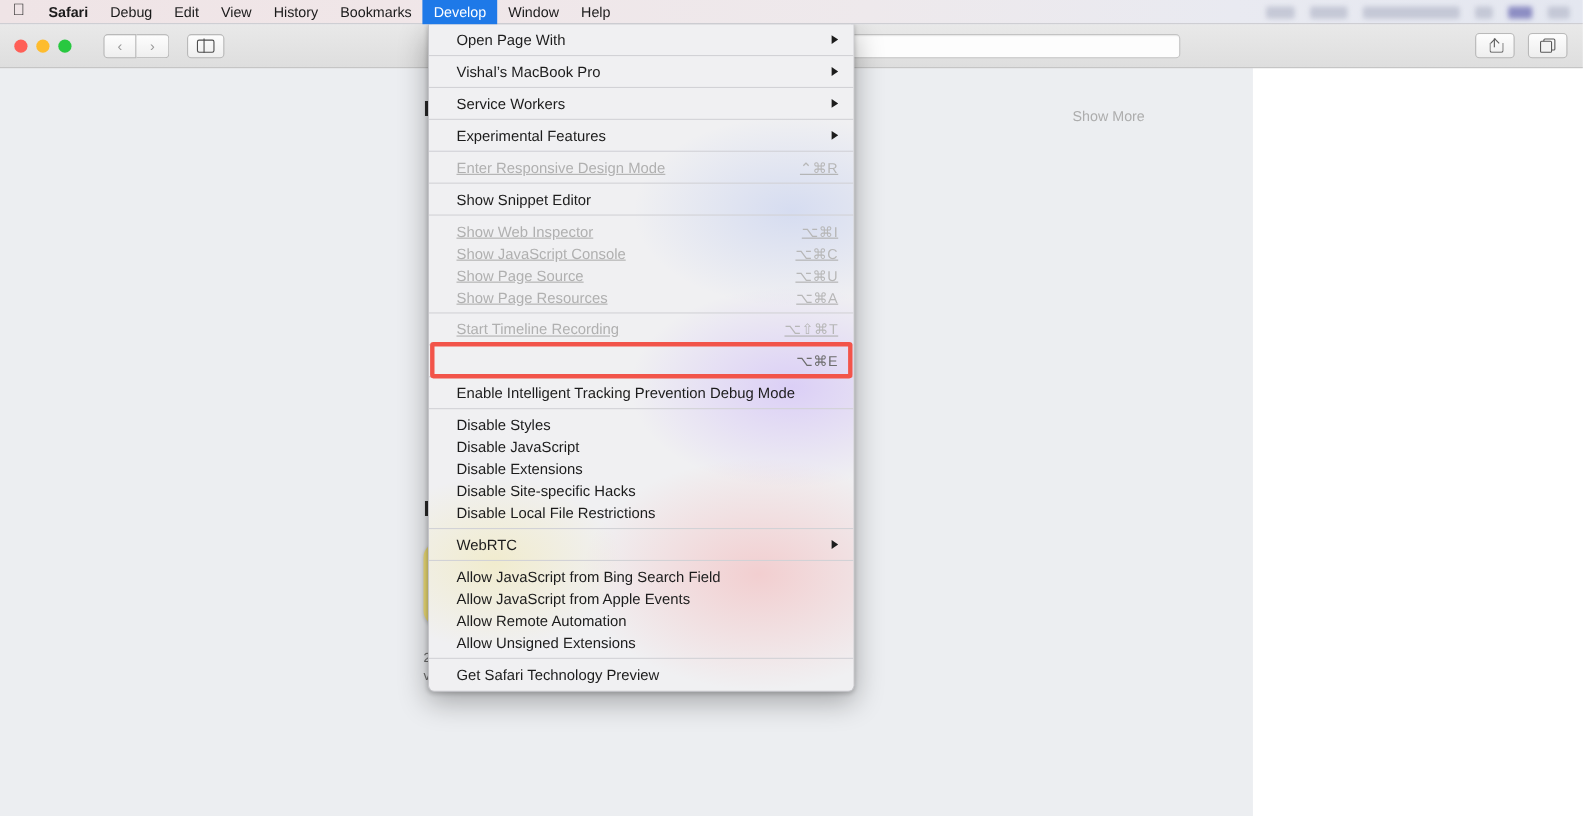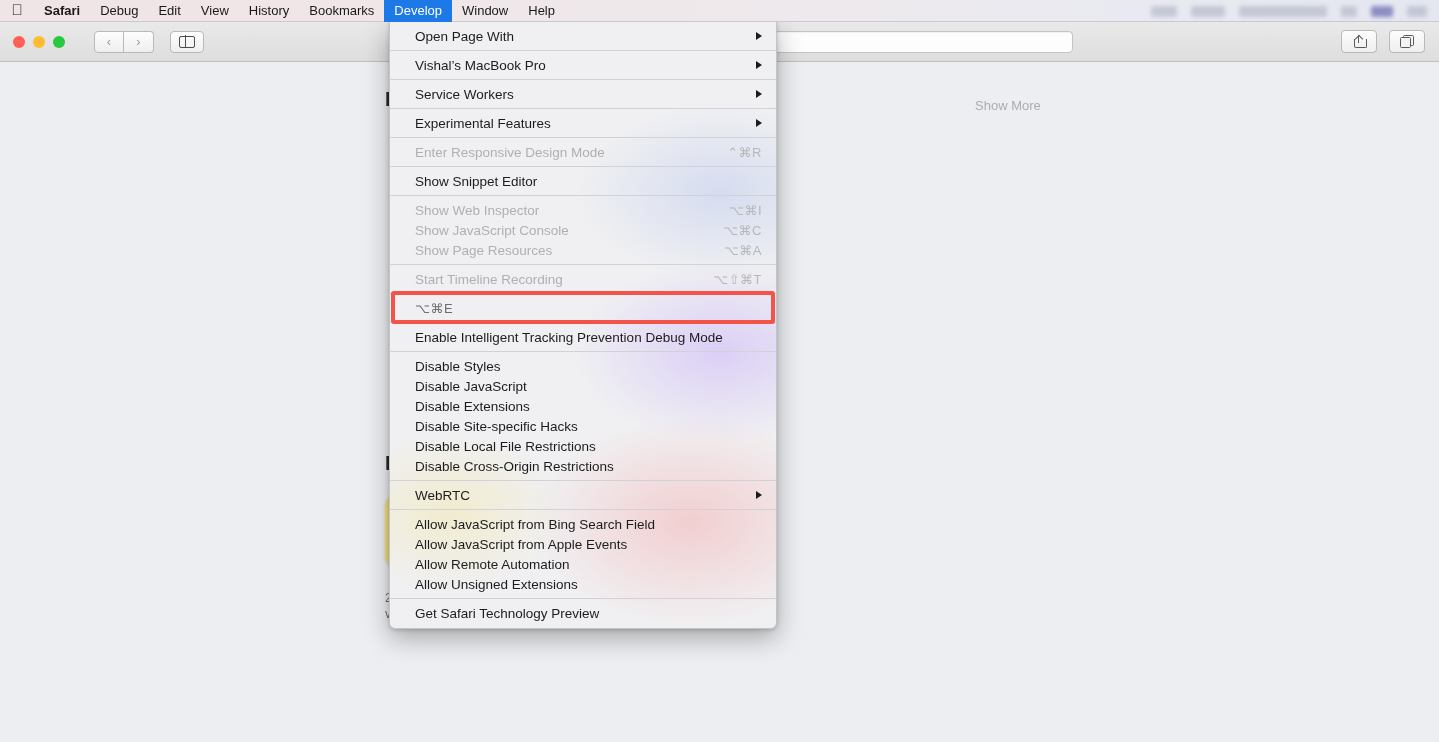--- a/index.html
+++ b/index.html
@@ -113,21 +113,21 @@
     border:1.3px solid #5a5a5a; border-radius:1.5px;
   }
   .ico-tabs::after {
     content:""; position:absolute; left:0; bottom:0; width:9px; height:9px;
     border:1.3px solid #5a5a5a; border-radius:1.5px; background:#f3f3f3;
   }
 
   
   .page {
     position: absolute; top: 62px; left: 0;
-    width: 1439px; height: 680px;
+    width: 1139px; height: 680px;
     background: #eceef1;
     overflow: hidden;
   }
   .fav-section { position: absolute; }
   .sec-title {
     font-size: 20px; font-weight: bold; color: #2a2a2a;
     margin-bottom: 18px;
   }
   .showmore {
     position: absolute; top: 36px; left: 975px;
@@ -181,23 +181,24 @@
     pointer-events: none;
   }
   .mrow {
     position: relative;
     height: 19px;
     display: flex; align-items: center;
     padding: 0 14px 0 25px;
     font-size: 13.5px; color: #1c1c1c;
     white-space: nowrap;
     z-index: 2;
+    justify-content: flex-end;
   }
   .mrow.tall { height: 20px; }
-  .mrow.dim { color: #b0b0b0; }
+  .mrow.dim { color: #b0b0b0; text-decoration: underline; }
   .mrow .lbl { flex: 1; }
   .mrow .sc { color: #6d6d6d; font-size: 13px; letter-spacing: .5px; }
   .mrow.dim .sc { color: #b7b7b7; }
   .mrow .arrow {
     width: 0; height: 0;
     border-left: 6px solid #1c1c1c;
     border-top: 4.5px solid transparent;
     border-bottom: 4.5px solid transparent;
     margin-left: 8px;
   }
@@ -381,20 +382,24 @@
       <div class="hl-wrap">
         <div class="mrow tall dim">
           <span class="lbl">Show Web Inspector</span>
           <span class="sc">⌥⌘I</span>
         </div>
         <div class="mrow tall dim">
           <span class="lbl">Show JavaScript Console</span>
           <span class="sc">⌥⌘C</span>
         </div>
         <div class="mrow tall dim">
+          <span class="lbl">Show Page Source</span>
+          <span class="sc">⌥⌘U</span>
+        </div>
+        <div class="mrow tall dim">
           <span class="lbl">Show Page Resources</span>
           <span class="sc">⌥⌘A</span>
         </div>
       </div>
       <div class="sep"></div>
       <div class="hl-wrap">
         <div class="mrow tall dim">
           <span class="lbl">Start Timeline Recording</span>
           <span class="sc">⌥⇧⌘T</span>
         </div>
@@ -422,23 +427,20 @@
         </div>
         <div class="mrow tall">
           <span class="lbl">Disable Extensions</span>
         </div>
         <div class="mrow tall">
           <span class="lbl">Disable Site-specific Hacks</span>
         </div>
         <div class="mrow tall">
           <span class="lbl">Disable Local File Restrictions</span>
         </div>
-        <div class="mrow tall">
-          <span class="lbl">Disable Cross-Origin Restrictions</span>
-        </div>
       </div>
       <div class="sep"></div>
       <div class="hl-wrap">
         <div class="mrow tall">
           <span class="lbl">WebRTC</span>
           <span class="arrow"></span>
         </div>
       </div>
       <div class="sep"></div>
       <div class="hl-wrap">

